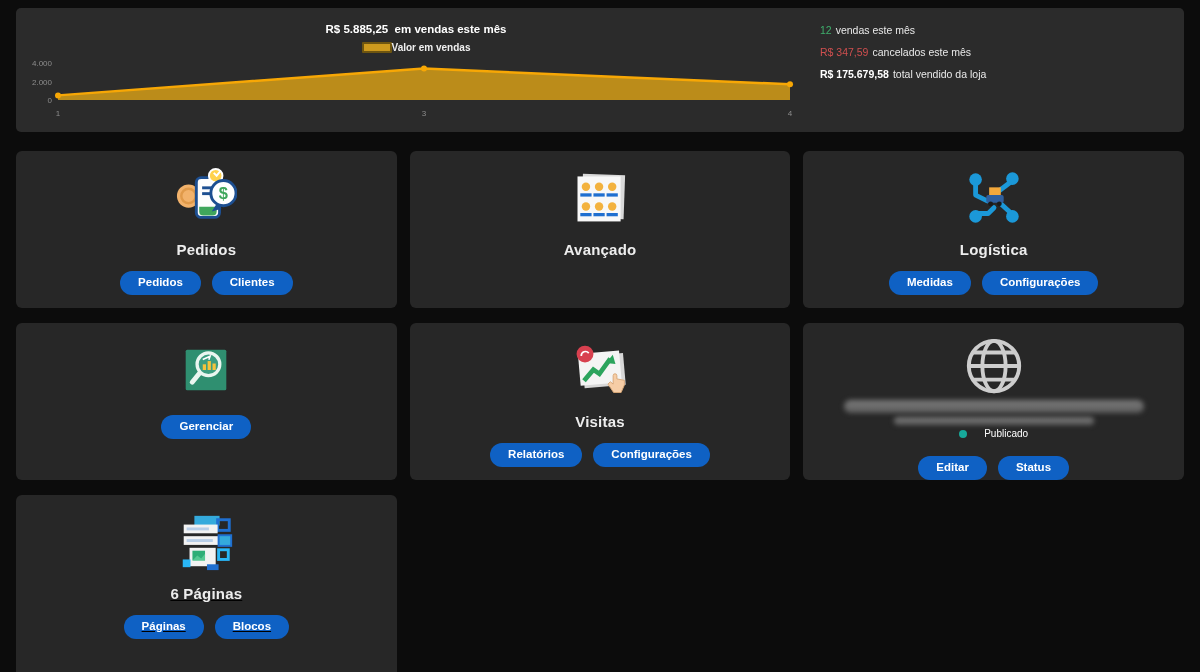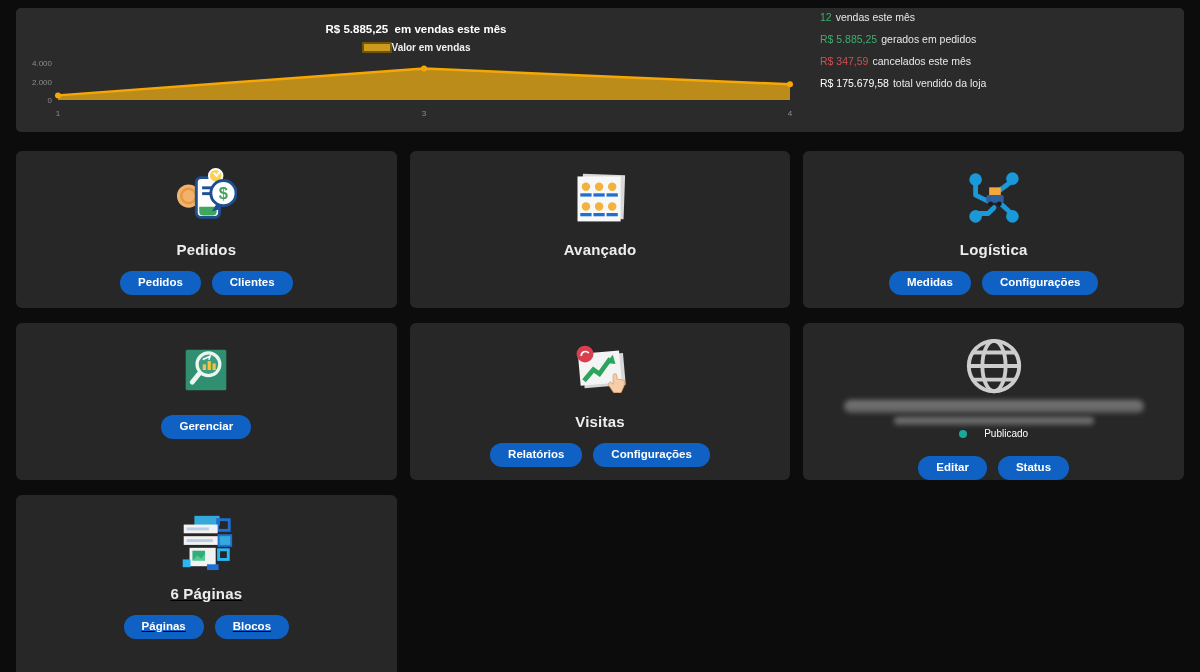--- a/index.html
+++ b/index.html
@@ -14,26 +14,26 @@
     margin:8px 16px 0 16px;height:124px;
     background:#2b2b2b;border-radius:5px;
     display:flex;overflow:hidden;
   }
   .chart-side{width:800px;display:flex;flex-direction:column;align-items:center;}
   .chart-title{margin-top:15px;font-size:11.5px;font-weight:bold;color:#ffffff;white-space:pre;}
   .legend{margin-top:7px;display:flex;align-items:center;}
   .legend-swatch{width:30px;height:11px;background:#cd9a1e;border:2px solid #6e5510;box-sizing:border-box;border-radius:1px;}
   .legend-label{font-size:10px;font-weight:bold;color:#efefef;}
   svg.chart{display:block;margin-top:1px;}
-  .stats{flex:1;padding-top:3px;padding-left:4px;}
+  .stats{flex:1;padding-top:16px;padding-left:4px;}
   .stat{height:22px;font-size:10.5px;color:#e9e9e9;}
   .stat .v{margin-right:4px;}
   .v-green{color:#3fae6c;}
   .v-red{color:#cf4f4f;}
-  .v-white{color:#ffffff;font-weight:normal;}
+  .v-white{color:#ffffff;font-weight:bold;}
   
   .cards{
     margin:19px 16px 0 16px;
     display:grid;grid-template-columns:1fr 1fr 1fr;
     column-gap:13px;row-gap:15px;
   }
   .card{
     background:#272727;border-radius:6px;height:157px;
     display:flex;flex-direction:column;align-items:center;
   }
@@ -76,23 +76,20 @@
         <text x="36" y="30.5" text-anchor="end" font-size="8" fill="#8d8d8d" font-family="Liberation Sans, sans-serif">2.000</text>
         <text x="36" y="12" text-anchor="end" font-size="8" fill="#8d8d8d" font-family="Liberation Sans, sans-serif">4.000</text>
         <text x="42" y="62" text-anchor="middle" font-size="8" fill="#8d8d8d" font-family="Liberation Sans, sans-serif">1</text>
         <text x="408" y="62" text-anchor="middle" font-size="8" fill="#8d8d8d" font-family="Liberation Sans, sans-serif">3</text>
         <text x="774" y="62" text-anchor="middle" font-size="8" fill="#8d8d8d" font-family="Liberation Sans, sans-serif">4</text>
       </svg>
   </div>
   <div class="stats">
     <div class="stat">
       <span class="v v-green">12</span><span>vendas este mês</span>
-    </div>
-    <div class="stat">
-      <span class="v v-green">R$ 5.885,25</span><span>gerados em pedidos</span>
     </div>
     <div class="stat">
       <span class="v v-red">R$ 347,59</span><span>cancelados este mês</span>
     </div>
     <div class="stat">
       <span class="v v-white">R$ 175.679,58</span><span>total vendido da loja</span>
     </div>
   </div>
 </div>
 

